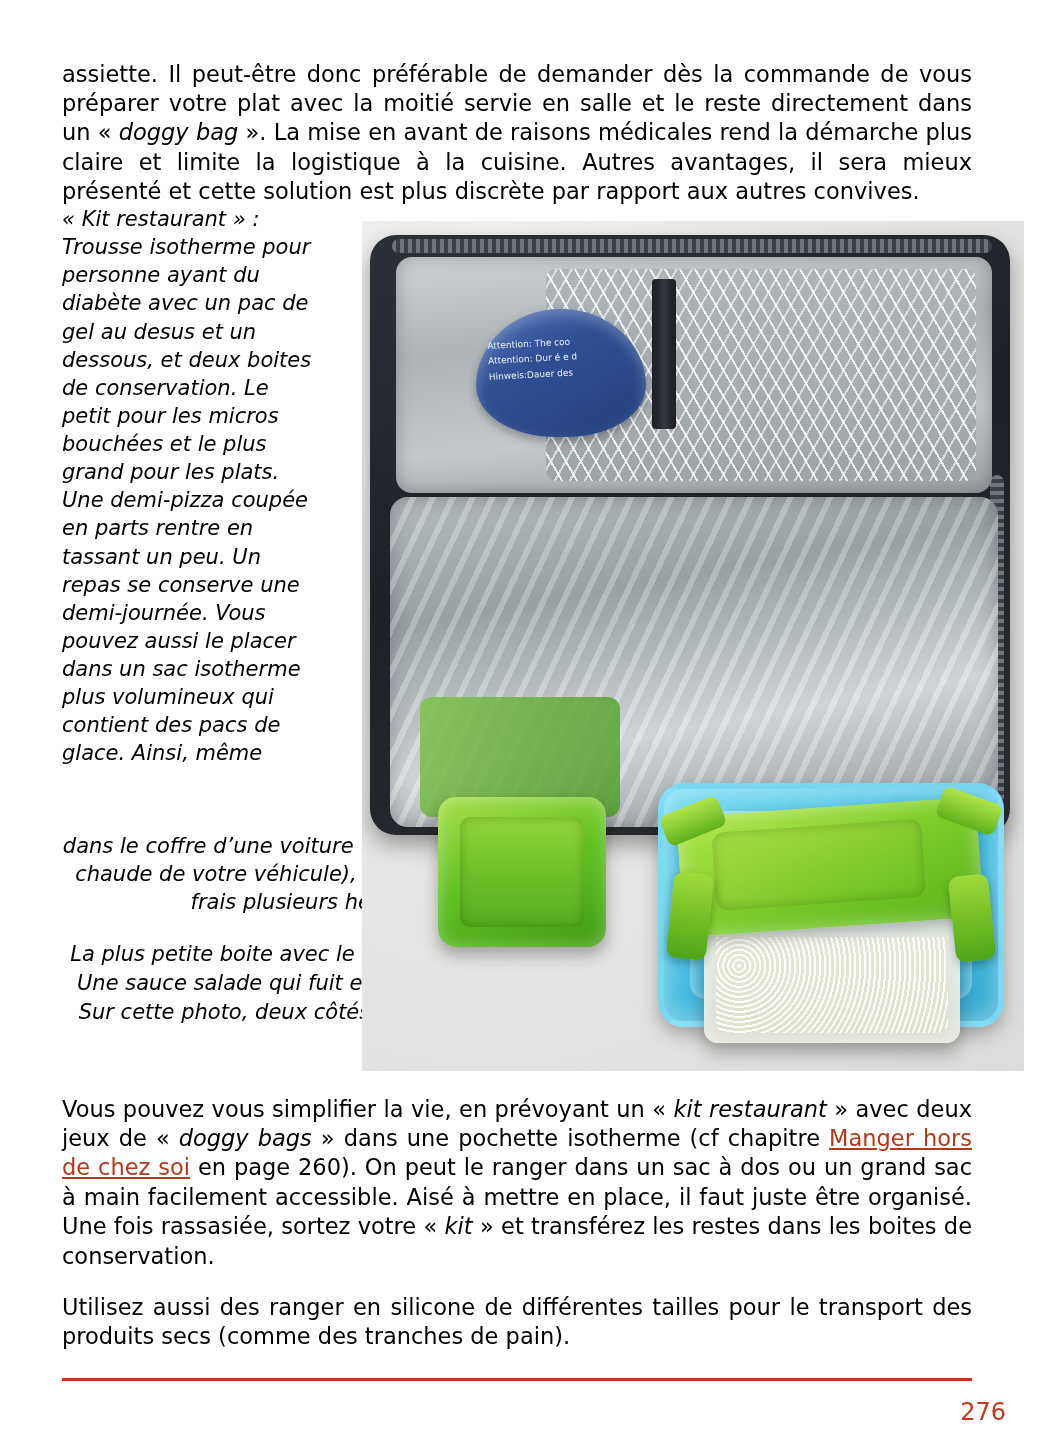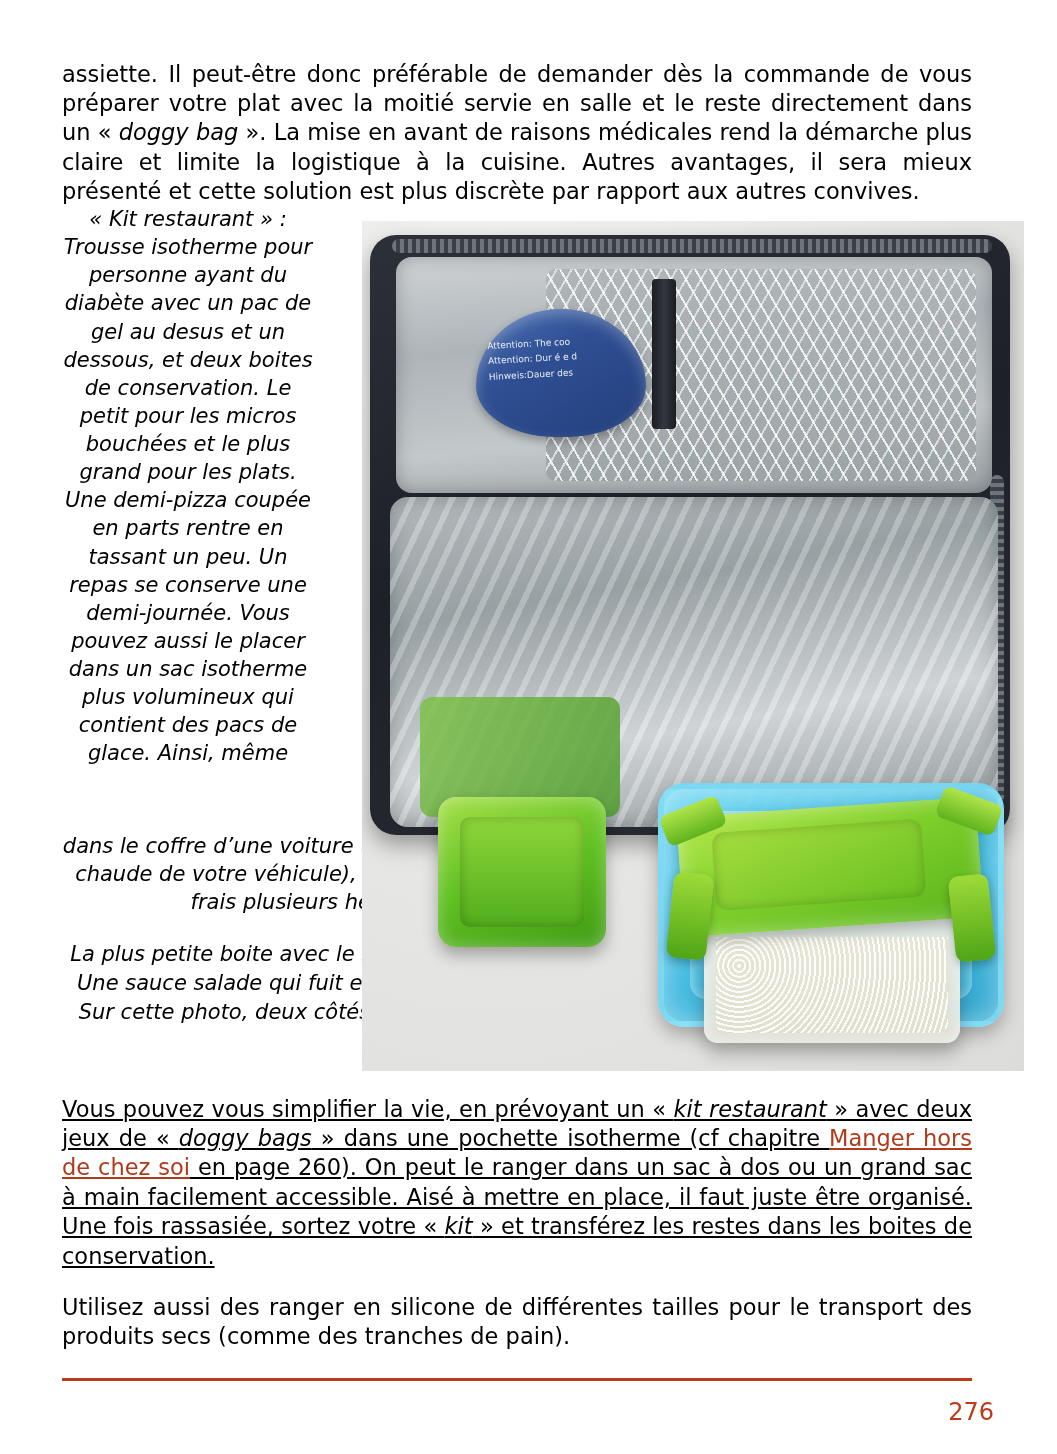--- a/index.html
+++ b/index.html
@@ -38,21 +38,20 @@
 
   
   .caption-col {
     position: absolute;
     left: 62px;
     top: 205px;
     width: 252px;
     font-size: 21px;
     line-height: 1.34;
     font-style: italic;
-    text-align: center;
   }
   .caption-wide {
     position: absolute;
     left: 62px;
     top: 832px;
     width: 490px;
     font-size: 21px;
     line-height: 1.34;
     font-style: italic;
     text-align: center;
@@ -311,39 +310,39 @@
   
   .para {
     position: absolute;
     left: 62px;
     width: 910px;
     font-size: 22.5px;
     line-height: 1.31;
     text-align: justify;
   }
   .para i { font-style: italic; }
-  .para-1 { top: 1072px; text-decoration: underline; }
+  .para-1 { top: 1072px; }
   .para-2 { top: 1270px; }
   .link {
     color: #b03a1a;
     text-decoration: underline;
   }
 
   
   .footer-rule {
     position: absolute;
     left: 62px;
     top: 1378px;
     width: 910px;
     height: 3px;
     background: #c0391b;
   }
   .page-number {
     position: absolute;
-    right: 62px;
+    right: 50px;
     top: 1398px;
     font-size: 24px;
     color: #c0391b;
   }
 </style>
 </head>
 <body>
 
 <div class="page">
 

